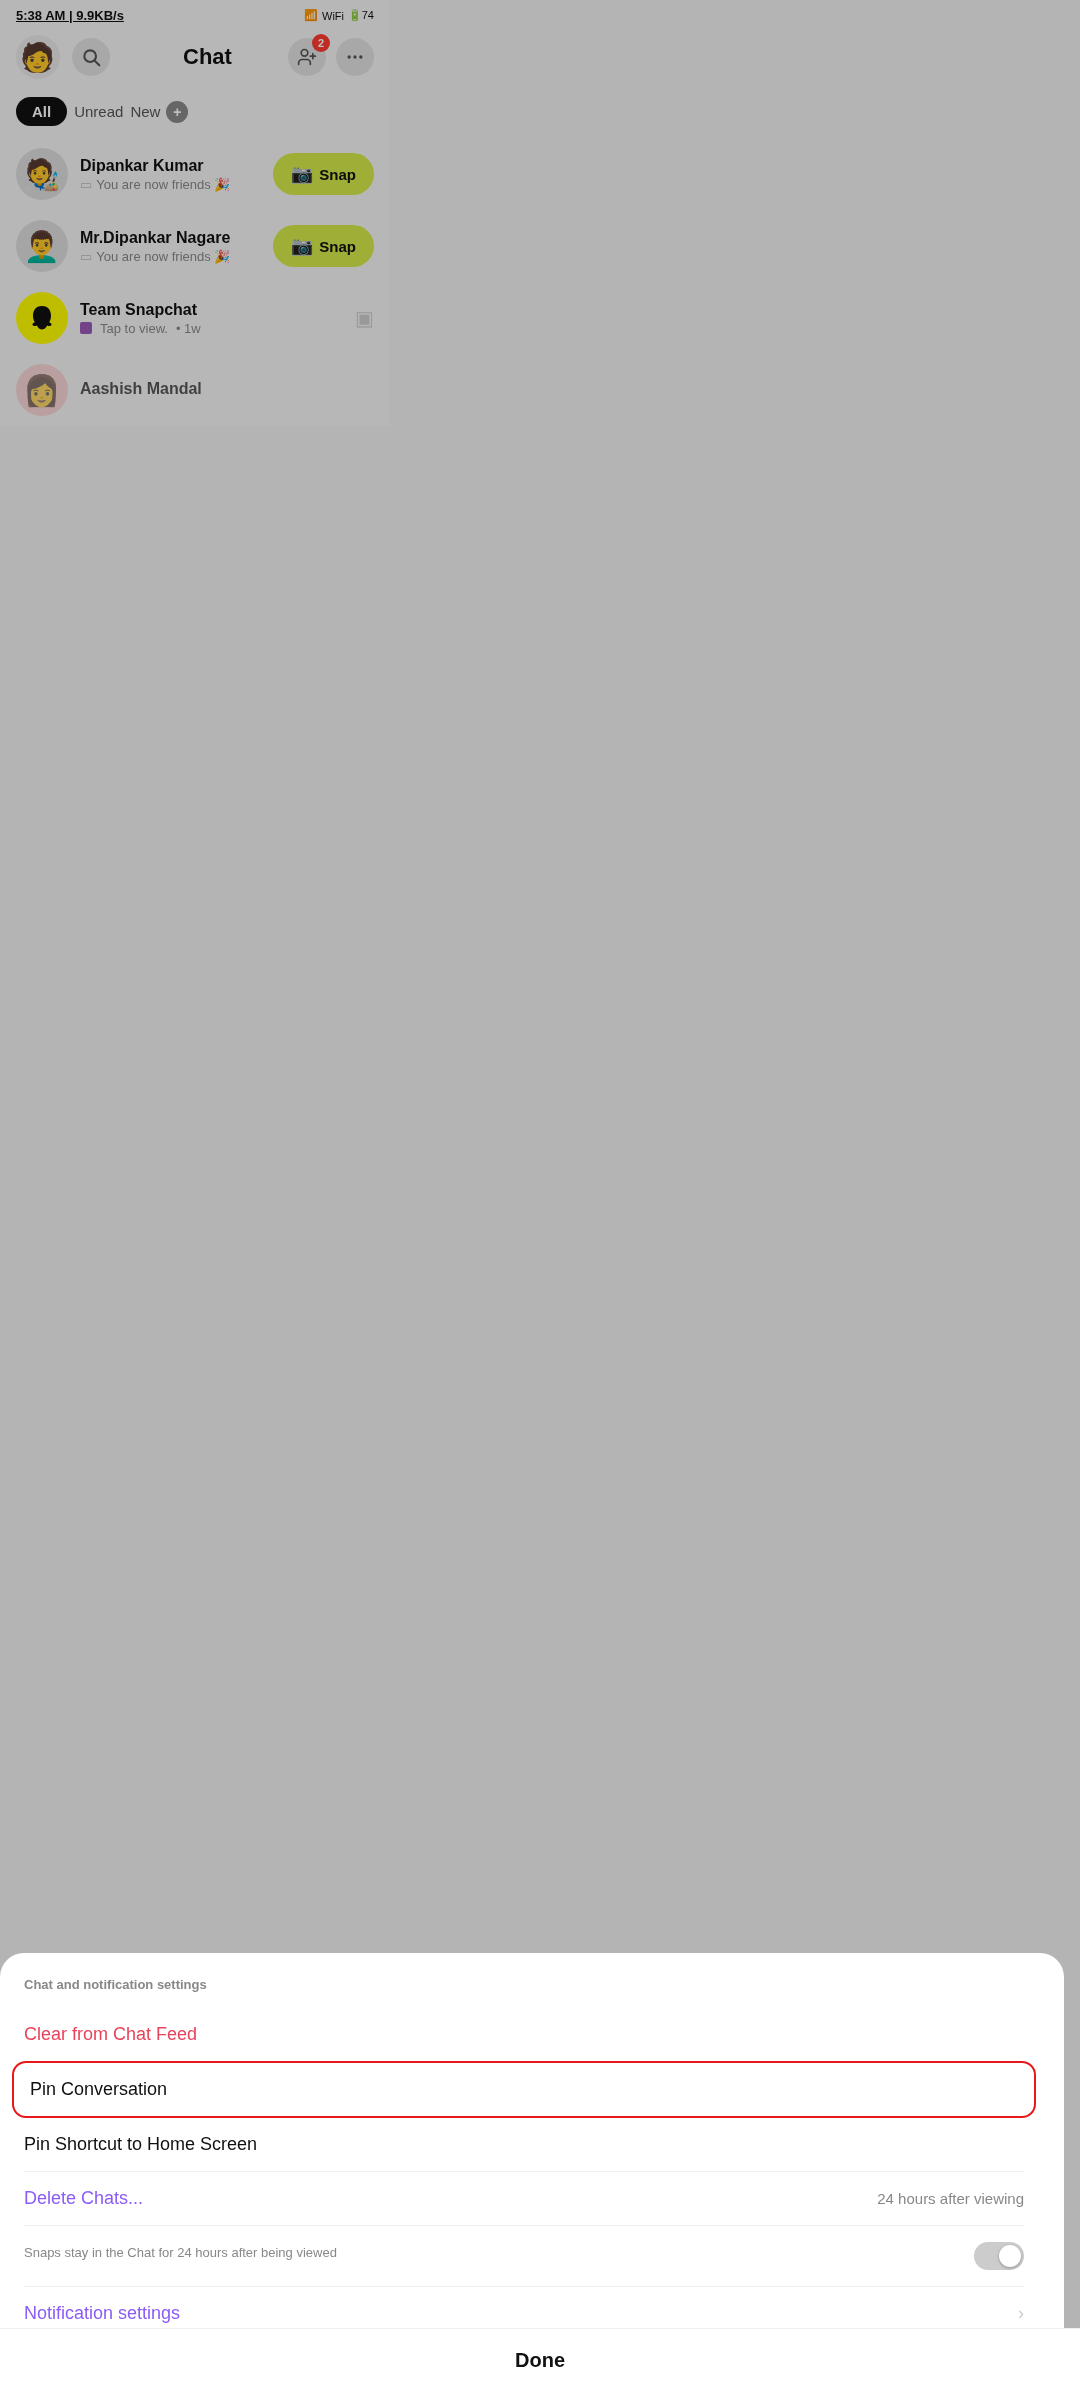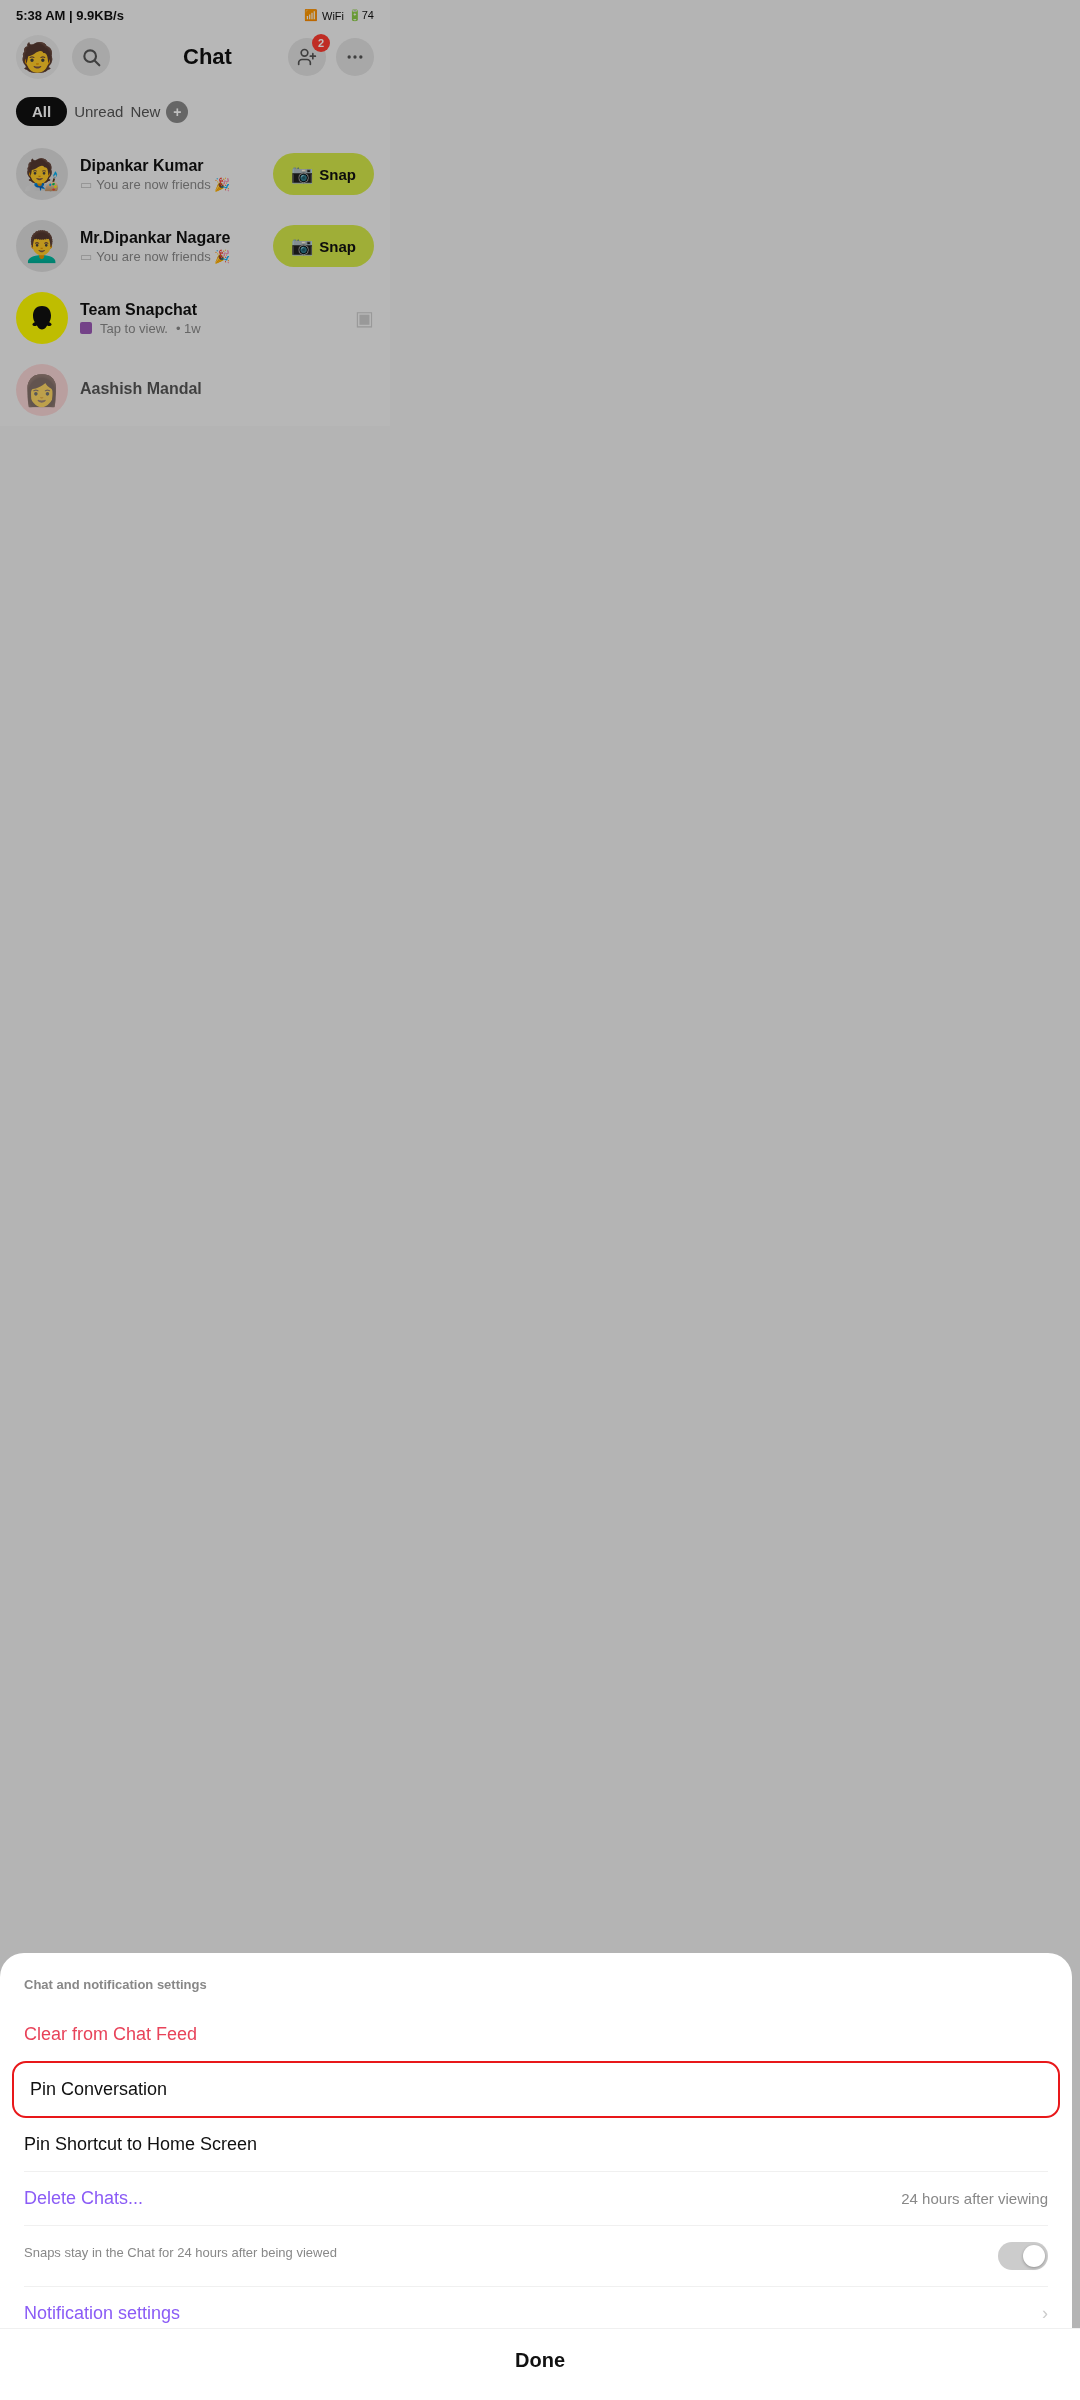--- a/index.html
+++ b/index.html
@@ -18,20 +18,21 @@
       display: flex;
       justify-content: space-between;
       align-items: center;
       padding: 8px 16px 4px;
       background: #f5f5f5;
     }
     .status-time {
       font-size: 13px;
       font-weight: 600;
       color: #111;
+      text-decoration: underline;
     }
     .status-icons {
       display: flex;
       align-items: center;
       gap: 4px;
       font-size: 11px;
       color: #111;
     }
 
     
@@ -263,25 +264,25 @@
       bottom: 0;
       background: rgba(0,0,0,0.25);
       z-index: 10;
     }
 
     
     .bottom-sheet {
       position: fixed;
       bottom: 60px;
       left: 0;
-      right: 8px;
+      right: 16px;
       background: #fff;
       border-radius: 24px 24px 0 0;
       z-index: 20;
-      padding: 24px 0 0 0;
+      padding: 24px 16px 0 0;
     }
     .sheet-title {
       font-size: 13px;
       font-weight: 600;
       color: #888;
       padding: 0 24px 16px;
     }
     .sheet-item {
       padding: 16px 24px;
       font-size: 18px;

